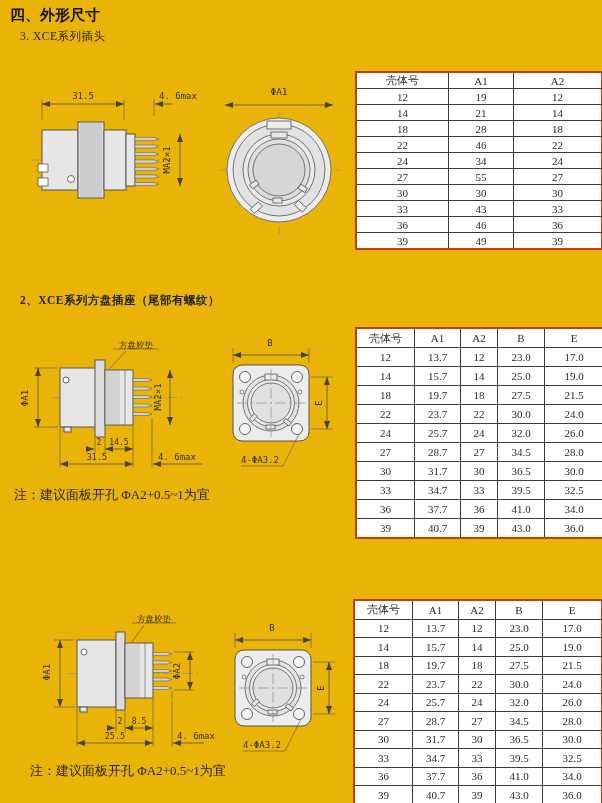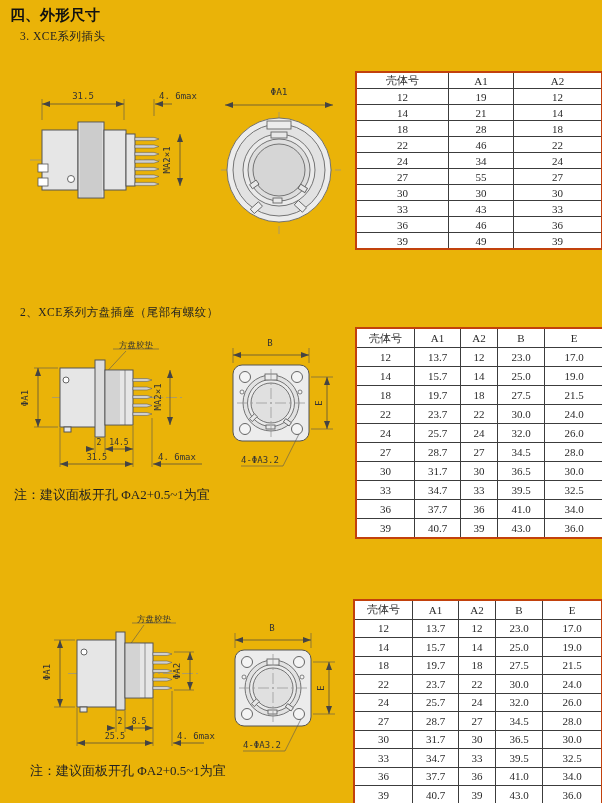--- a/index.html
+++ b/index.html
@@ -167,21 +167,21 @@
           <td>36</td>
         </tr>
         <tr>
           <td>39</td>
           <td>49</td>
           <td>39</td>
         </tr>
       </tbody>
     </table>
 
-  <div class="abs sec-heading" style="left:20px;top:305px;">2、XCE系列方盘插座（尾部有螺纹）</div>
+  <div class="abs sec-heading" style="left:20px;top:293px;font-weight:bold;">2、XCE系列方盘插座（尾部有螺纹）</div>
 
   <svg class="abs" style="left:12px;top:328px;" width="200" height="158" viewBox="0 0 200 158">
     <defs>
       <marker id="a3" markerWidth="9" markerHeight="8" refX="8" refY="4" orient="auto-start-reverse" markerUnits="userSpaceOnUse">
         <path d="M0,1 L8,4 L0,7 Z" fill="#444"></path>
       </marker>
     </defs>
     <g>
       <text class="cn" x="124" y="20" font-size="8.5" text-anchor="middle">方盘胶垫</text>
       <line class="ext" x1="101" y1="21" x2="147" y2="21"></line>

